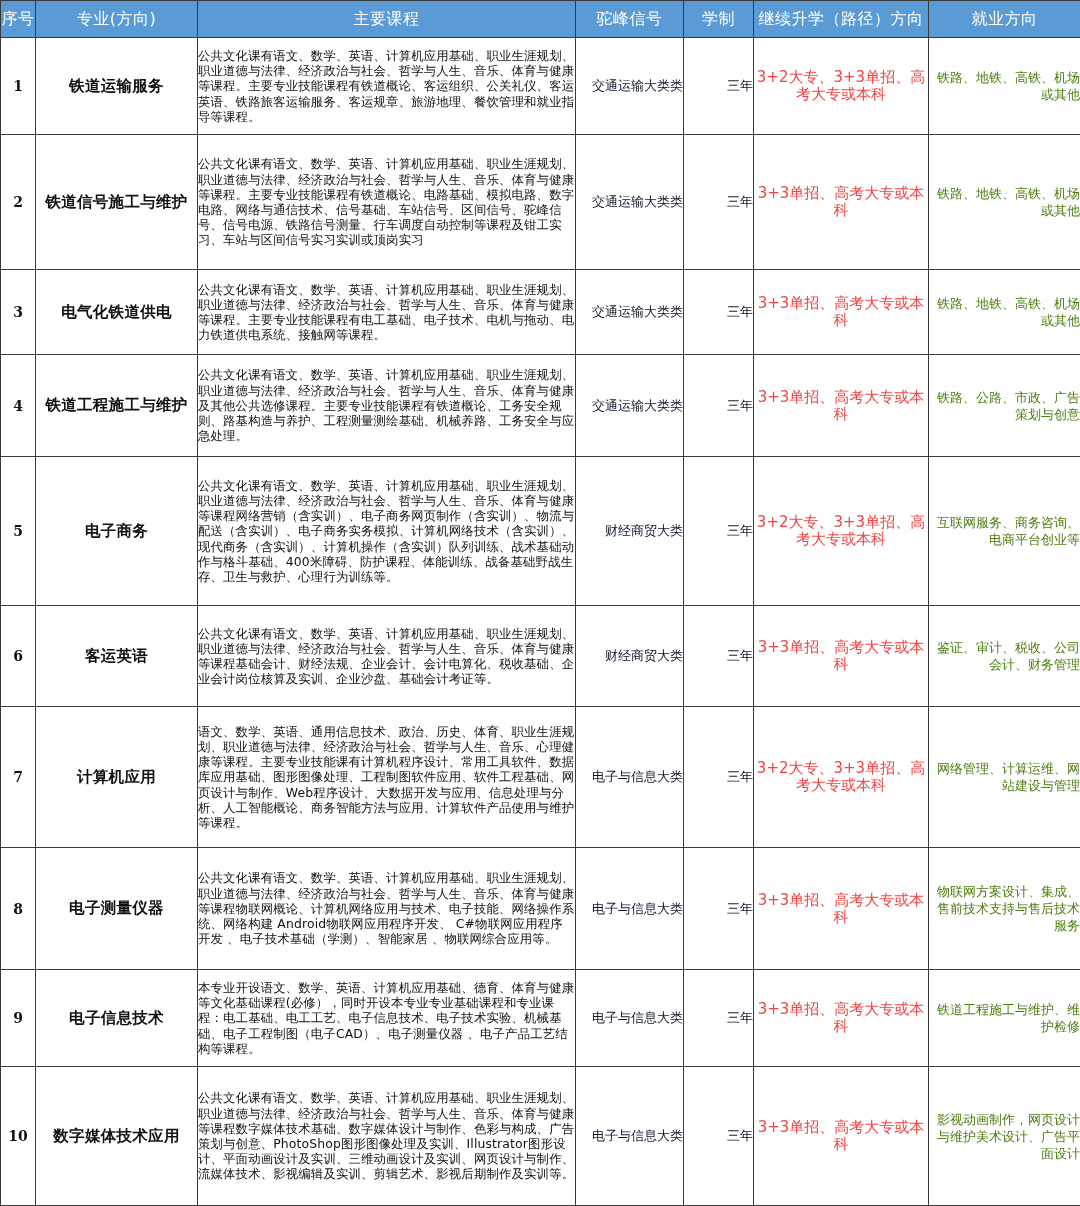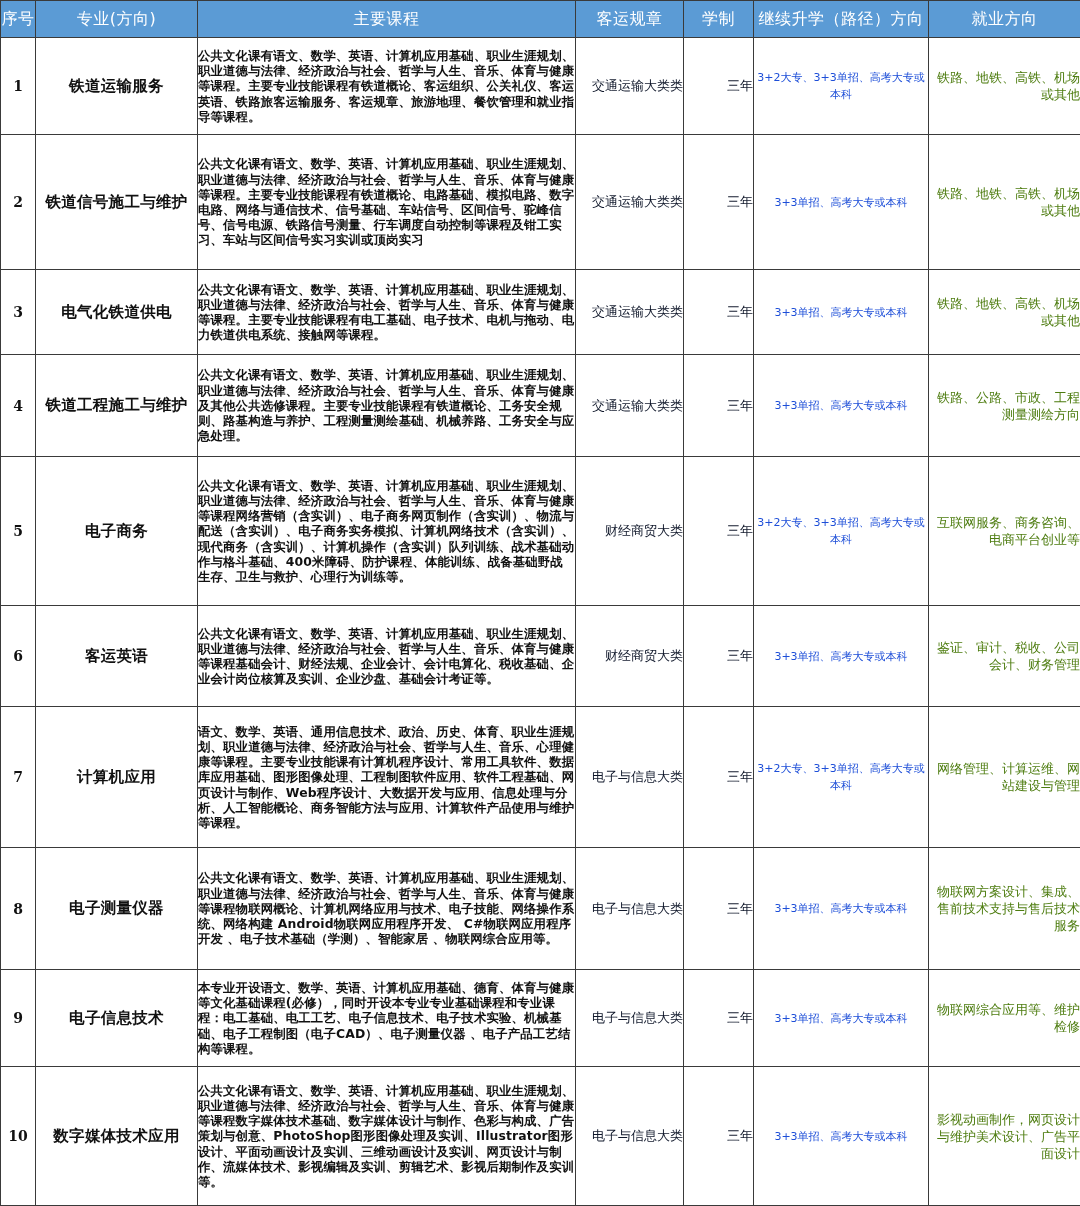--- a/index.html
+++ b/index.html
@@ -40,33 +40,32 @@
       margin-top: 8px;
     }
     td.c-course {
       text-align: left;
       vertical-align: top;
       font-size: 12.4px;
       line-height: 15.2px;
       padding: 1px 2px 0 3px;
       word-break: break-all;
       letter-spacing: 0.15px;
-      font-weight: bold;
     }
     td.c-cat, td.c-years {
       text-align: right;
       font-size: 13px;
       color: #0f172a;
     }
     td.c-path {
       text-align: center;
-      font-size: 11px;
+      font-size: 15px;
       line-height: 17px;
       padding: 0 2px;
-      color: #1d4ed8;
+      color: #ef4444;
     }
     td.c-job {
       text-align: right;
       font-size: 13px;
       line-height: 17px;
       padding: 0 2px;
       color: #4d7c0f;
     }
   </style>
 </head>
@@ -80,21 +79,21 @@
     <col style="width:108px">
     <col style="width:70px">
     <col style="width:175px">
     <col style="width:152px">
   </colgroup>
   <thead>
     <tr>
       <th>序号</th>
       <th>专业(方向)</th>
       <th>主要课程</th>
-      <th>客运规章</th>
+      <th>驼峰信号</th>
       <th>学制</th>
       <th>继续升学（路径）方向</th>
       <th>就业方向</th>
     </tr>
   </thead>
   <tbody>
     <tr style="height:97px">
       <td class="c-idx">1</td>
       <td class="c-name">铁道运输服务</td>
       <td class="c-course">公共文化课有语文、数学、英语、计算机应用基础、职业生涯规划、职业道德与法律、经济政治与社会、哲学与人生、音乐、体育与健康等课程。主要专业技能课程有铁道概论、客运组织、公关礼仪、客运英语、铁路旅客运输服务、客运规章、旅游地理、餐饮管理和就业指导等课程。</td>
@@ -121,21 +120,21 @@
       <td class="c-path">3+3单招、高考大专或本科</td>
       <td class="c-job">铁路、地铁、高铁、机场或其他</td>
     </tr>
     <tr style="height:102px">
       <td class="c-idx">4</td>
       <td class="c-name">铁道工程施工与维护</td>
       <td class="c-course">公共文化课有语文、数学、英语、计算机应用基础、职业生涯规划、职业道德与法律、经济政治与社会、哲学与人生、音乐、体育与健康及其他公共选修课程。主要专业技能课程有铁道概论、工务安全规则、路基构造与养护、工程测量测绘基础、机械养路、工务安全与应急处理。</td>
       <td class="c-cat">交通运输大类类</td>
       <td class="c-years">三年</td>
       <td class="c-path">3+3单招、高考大专或本科</td>
-      <td class="c-job">铁路、公路、市政、工程测量测绘方向</td>
+      <td class="c-job">铁路、公路、市政、广告策划与创意</td>
     </tr>
     <tr style="height:149px">
       <td class="c-idx">5</td>
       <td class="c-name">电子商务</td>
       <td class="c-course">公共文化课有语文、数学、英语、计算机应用基础、职业生涯规划、职业道德与法律、经济政治与社会、哲学与人生、音乐、体育与健康等课程网络营销（含实训）、电子商务网页制作（含实训）、物流与配送（含实训）、电子商务实务模拟、计算机网络技术（含实训）、现代商务（含实训）、计算机操作（含实训）队列训练、战术基础动作与格斗基础、400米障碍、防护课程、体能训练、战备基础野战生存、卫生与救护、心理行为训练等。</td>
       <td class="c-cat">财经商贸大类</td>
       <td class="c-years">三年</td>
       <td class="c-path">3+2大专、3+3单招、高考大专或本科</td>
       <td class="c-job">互联网服务、商务咨询、电商平台创业等</td>
     </tr>
@@ -166,21 +165,21 @@
       <td class="c-path">3+3单招、高考大专或本科</td>
       <td class="c-job">物联网方案设计、集成、售前技术支持与售后技术服务</td>
     </tr>
     <tr style="height:97px">
       <td class="c-idx">9</td>
       <td class="c-name">电子信息技术</td>
       <td class="c-course">本专业开设语文、数学、英语、计算机应用基础、德育、体育与健康等文化基础课程(必修），同时开设本专业专业基础课程和专业课程：电工基础、电工工艺、电子信息技术、电子技术实验、机械基础、电子工程制图（电子CAD）、电子测量仪器 、电子产品工艺结构等课程。</td>
       <td class="c-cat">电子与信息大类</td>
       <td class="c-years">三年</td>
       <td class="c-path">3+3单招、高考大专或本科</td>
-      <td class="c-job">物联网综合应用等、维护检修</td>
+      <td class="c-job">铁道工程施工与维护、维护检修</td>
     </tr>
     <tr style="height:139px">
       <td class="c-idx">10</td>
       <td class="c-name">数字媒体技术应用</td>
       <td class="c-course">公共文化课有语文、数学、英语、计算机应用基础、职业生涯规划、职业道德与法律、经济政治与社会、哲学与人生、音乐、体育与健康等课程数字媒体技术基础、数字媒体设计与制作、色彩与构成、广告策划与创意、PhotoShop图形图像处理及实训、Illustrator图形设计、平面动画设计及实训、三维动画设计及实训、网页设计与制作、流媒体技术、影视编辑及实训、剪辑艺术、影视后期制作及实训等。</td>
       <td class="c-cat">电子与信息大类</td>
       <td class="c-years">三年</td>
       <td class="c-path">3+3单招、高考大专或本科</td>
       <td class="c-job">影视动画制作，网页设计与维护美术设计、广告平面设计</td>
     </tr>

